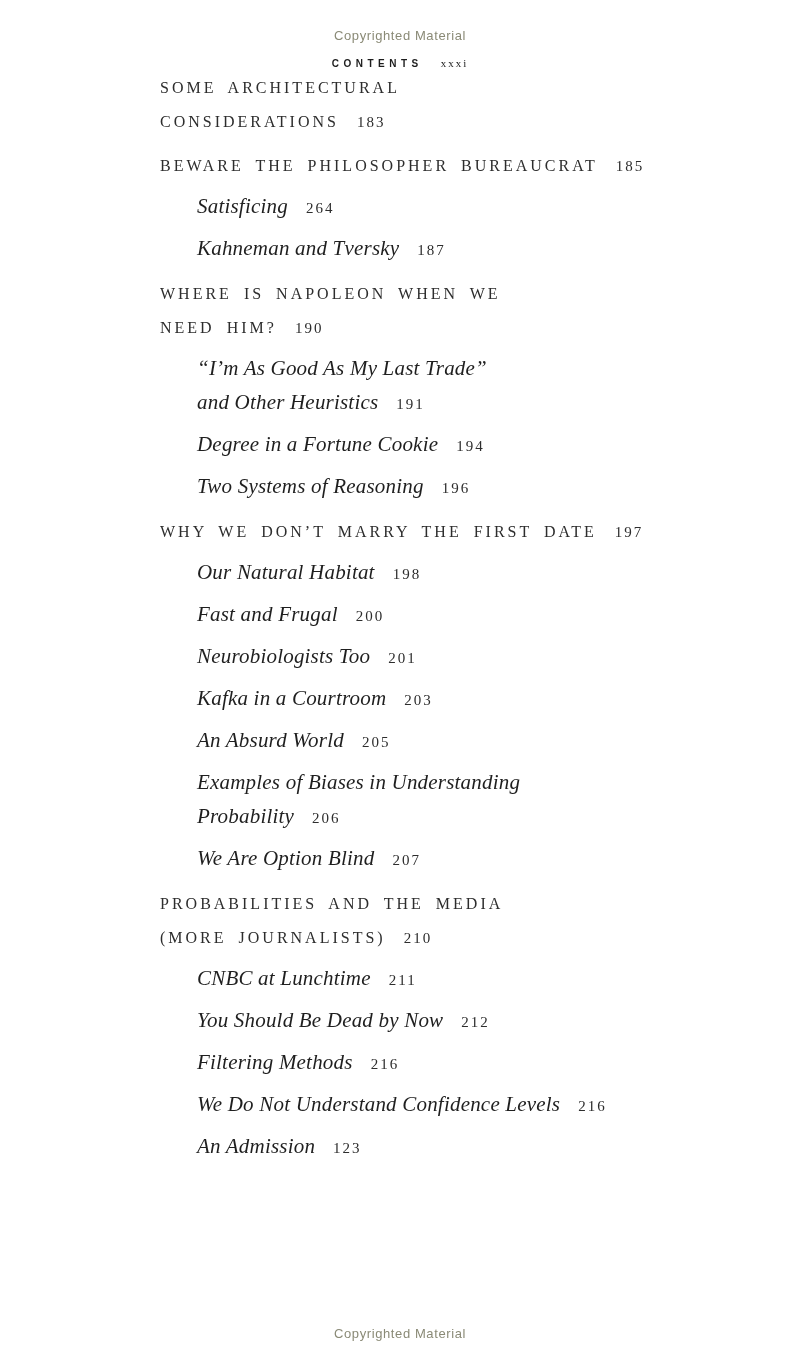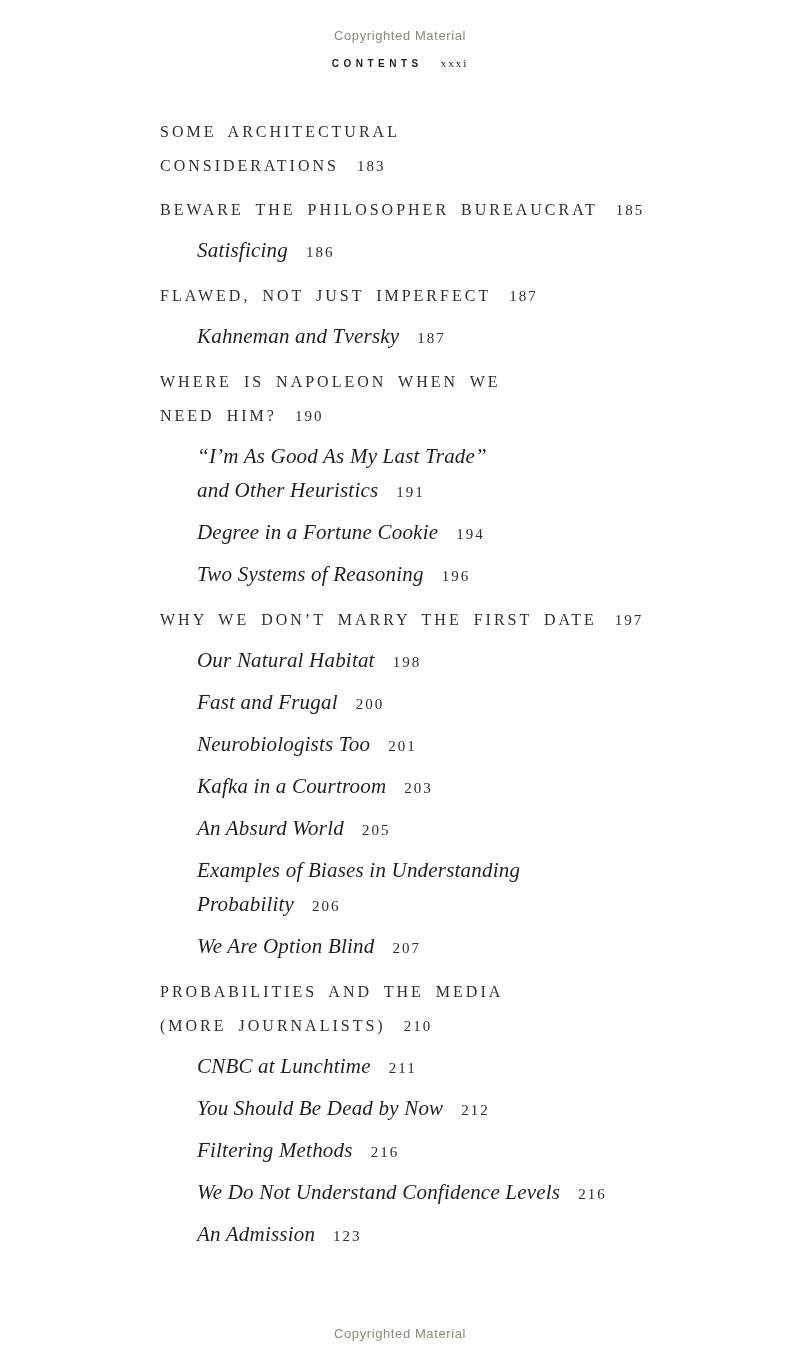--- a/index.html
+++ b/index.html
@@ -45,21 +45,20 @@
     color: #1d1d1d;
   }
   .running-head .folio {
     font-family: "Liberation Serif", serif;
     font-size: 11px;
     letter-spacing: 2px;
     color: #1d1d1d;
     margin-left: 14px;
   }
   .toc {
-    margin-top: 44px;
     padding-left: 160px;
     padding-right: 70px;
   }
   .entry {
     margin: 0 0 6px 0;
   }
   .entry .line {
     line-height: 34px;
     white-space: nowrap;
   }
@@ -105,24 +104,21 @@
 
   <div class="toc" id="toc">
       <div class="entry heading">
         <div class="line"><span class="txt">SOME ARCHITECTURAL</span></div>
         <div class="line"><span class="txt">CONSIDERATIONS</span><span class="pg">183</span></div>
       </div>
       <div class="entry heading">
         <div class="line"><span class="txt">BEWARE THE PHILOSOPHER BUREAUCRAT</span><span class="pg">185</span></div>
       </div>
       <div class="entry sub">
-        <div class="line"><span class="txt">Satisficing</span><span class="pg">186</span></div>
-      </div>
-      <div class="entry heading">
-        <div class="line"><span class="txt">FLAWED, NOT JUST IMPERFECT</span><span class="pg">187</span></div>
+        <div class="line"><span class="txt">Satisficing</span><span class="pg">264</span></div>
       </div>
       <div class="entry sub">
         <div class="line"><span class="txt">Kahneman and Tversky</span><span class="pg">187</span></div>
       </div>
       <div class="entry heading">
         <div class="line"><span class="txt">WHERE IS NAPOLEON WHEN WE</span></div>
         <div class="line"><span class="txt">NEED HIM?</span><span class="pg">190</span></div>
       </div>
       <div class="entry sub">
         <div class="line"><span class="txt">“I’m As Good As My Last Trade”</span></div>

